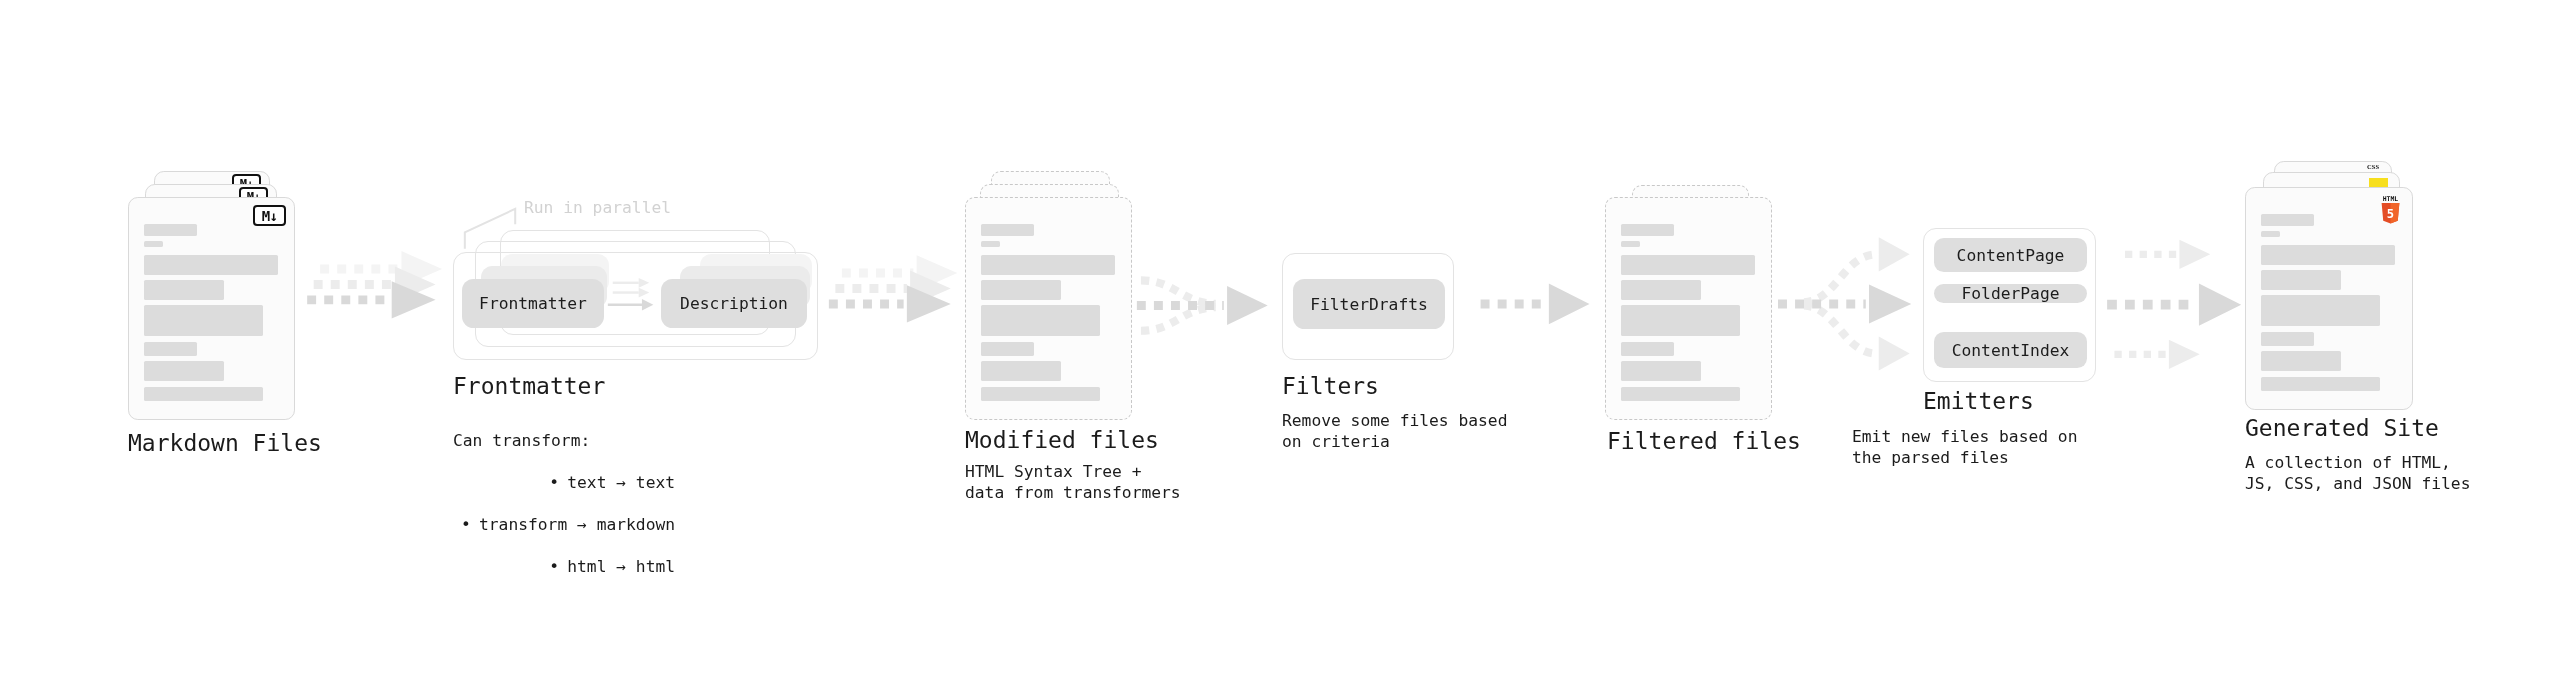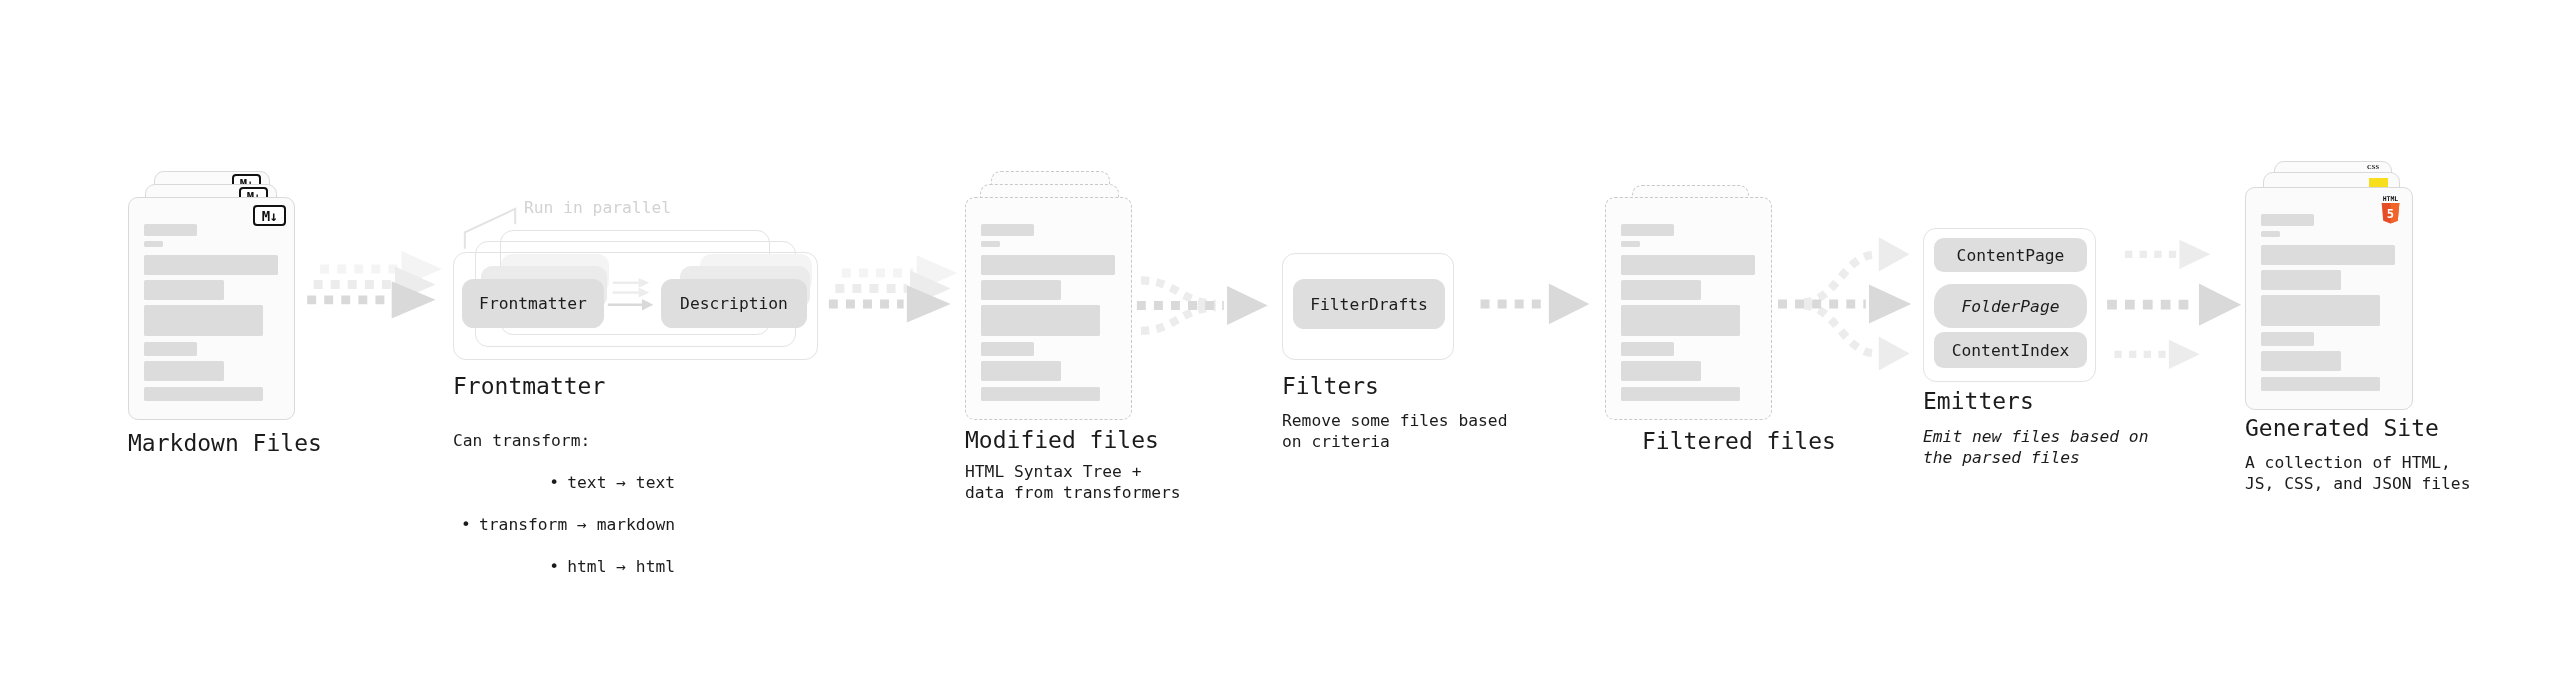--- a/index.html
+++ b/index.html
@@ -188,30 +188,30 @@
           <div class="bar" style="position: absolute; left: 14.6px; top: 26px; width: 53px; height: 12.2px; border-radius: 1.6px; background: rgb(220, 220, 220);"></div>
           <div class="bar" style="position: absolute; left: 14.6px; top: 43px; width: 19.5px; height: 5.7px; border-radius: 1.6px; background: rgb(220, 220, 220);"></div>
           <div class="bar" style="position: absolute; left: 14.6px; top: 57px; width: 134px; height: 19.5px; border-radius: 1.6px; background: rgb(220, 220, 220);"></div>
           <div class="bar" style="position: absolute; left: 14.6px; top: 82px; width: 80px; height: 19.5px; border-radius: 1.6px; background: rgb(220, 220, 220);"></div>
           <div class="bar" style="position: absolute; left: 14.6px; top: 107px; width: 119px; height: 31px; border-radius: 1.6px; background: rgb(220, 220, 220);"></div>
           <div class="bar" style="position: absolute; left: 14.6px; top: 144px; width: 53px; height: 14px; border-radius: 1.6px; background: rgb(220, 220, 220);"></div>
           <div class="bar" style="position: absolute; left: 14.6px; top: 163px; width: 80px; height: 19.5px; border-radius: 1.6px; background: rgb(220, 220, 220);"></div>
           <div class="bar" style="position: absolute; left: 14.6px; top: 189px; width: 119px; height: 14px; border-radius: 1.6px; background: rgb(220, 220, 220);"></div>
         </div>
     </div>
-    <div class="heading" style="left:1607px;top:427px;margin-left:35px;">Filtered files</div>
+    <div class="heading" style="left:1607px;top:427px;">Filtered files</div>
   </div>
 
   <div>
     <div class="box z2" style="left:1923px;top:228px;width:173px;height:154px;"></div>
     <div class="pill z3" style="left:1934px;top:238px;width:153px;height:34px;border-radius:9.8px;">ContentPage</div>
-    <div class="pill z3" style="left:1934px;top:284px;width:153px;height:44px;border-radius:18px;font-style:italic;">FolderPage</div>
+    <div class="pill z3" style="left:1934px;top:284px;width:153px;height:19px;border-radius:18px;">FolderPage</div>
     <div class="pill z3" style="left:1934px;top:332px;width:153px;height:36px;border-radius:9.8px;">ContentIndex</div>
     <div class="heading" style="left:1923px;top:387px;">Emitters</div>
-    <div class="desc" style="left:1923px;top:426px;font-style:italic;">Emit new files based on
+    <div class="desc" style="left:1852px;top:426px;">Emit new files based on
 the parsed files</div>
   </div>
 
   <div>
     <div class="doc-card z2" style="left:2274px;top:161px;width:118px;height:98px;">
       <div class="css-badge">
         <span class="css-txt">CSS</span>
         <div class="css-bar" style="background: rgb(41, 101, 241);"></div>
       </div>
     </div>

